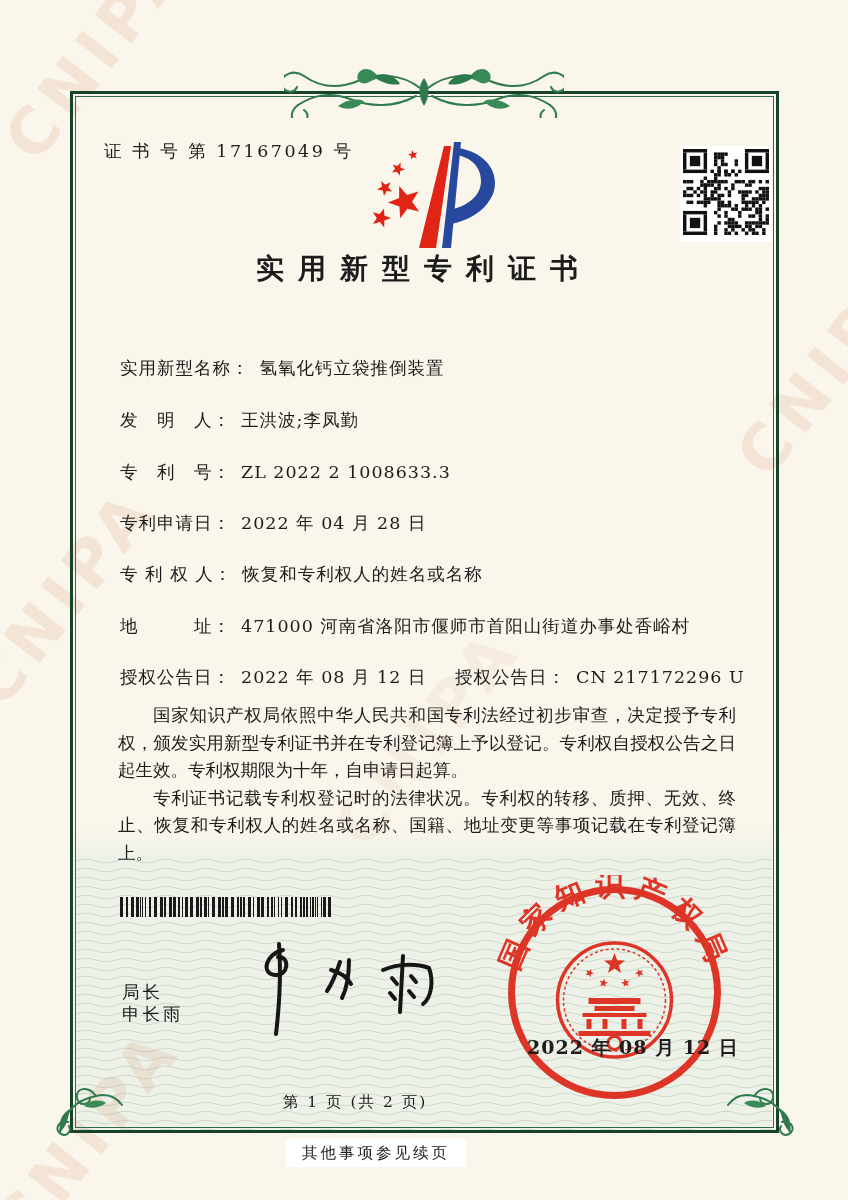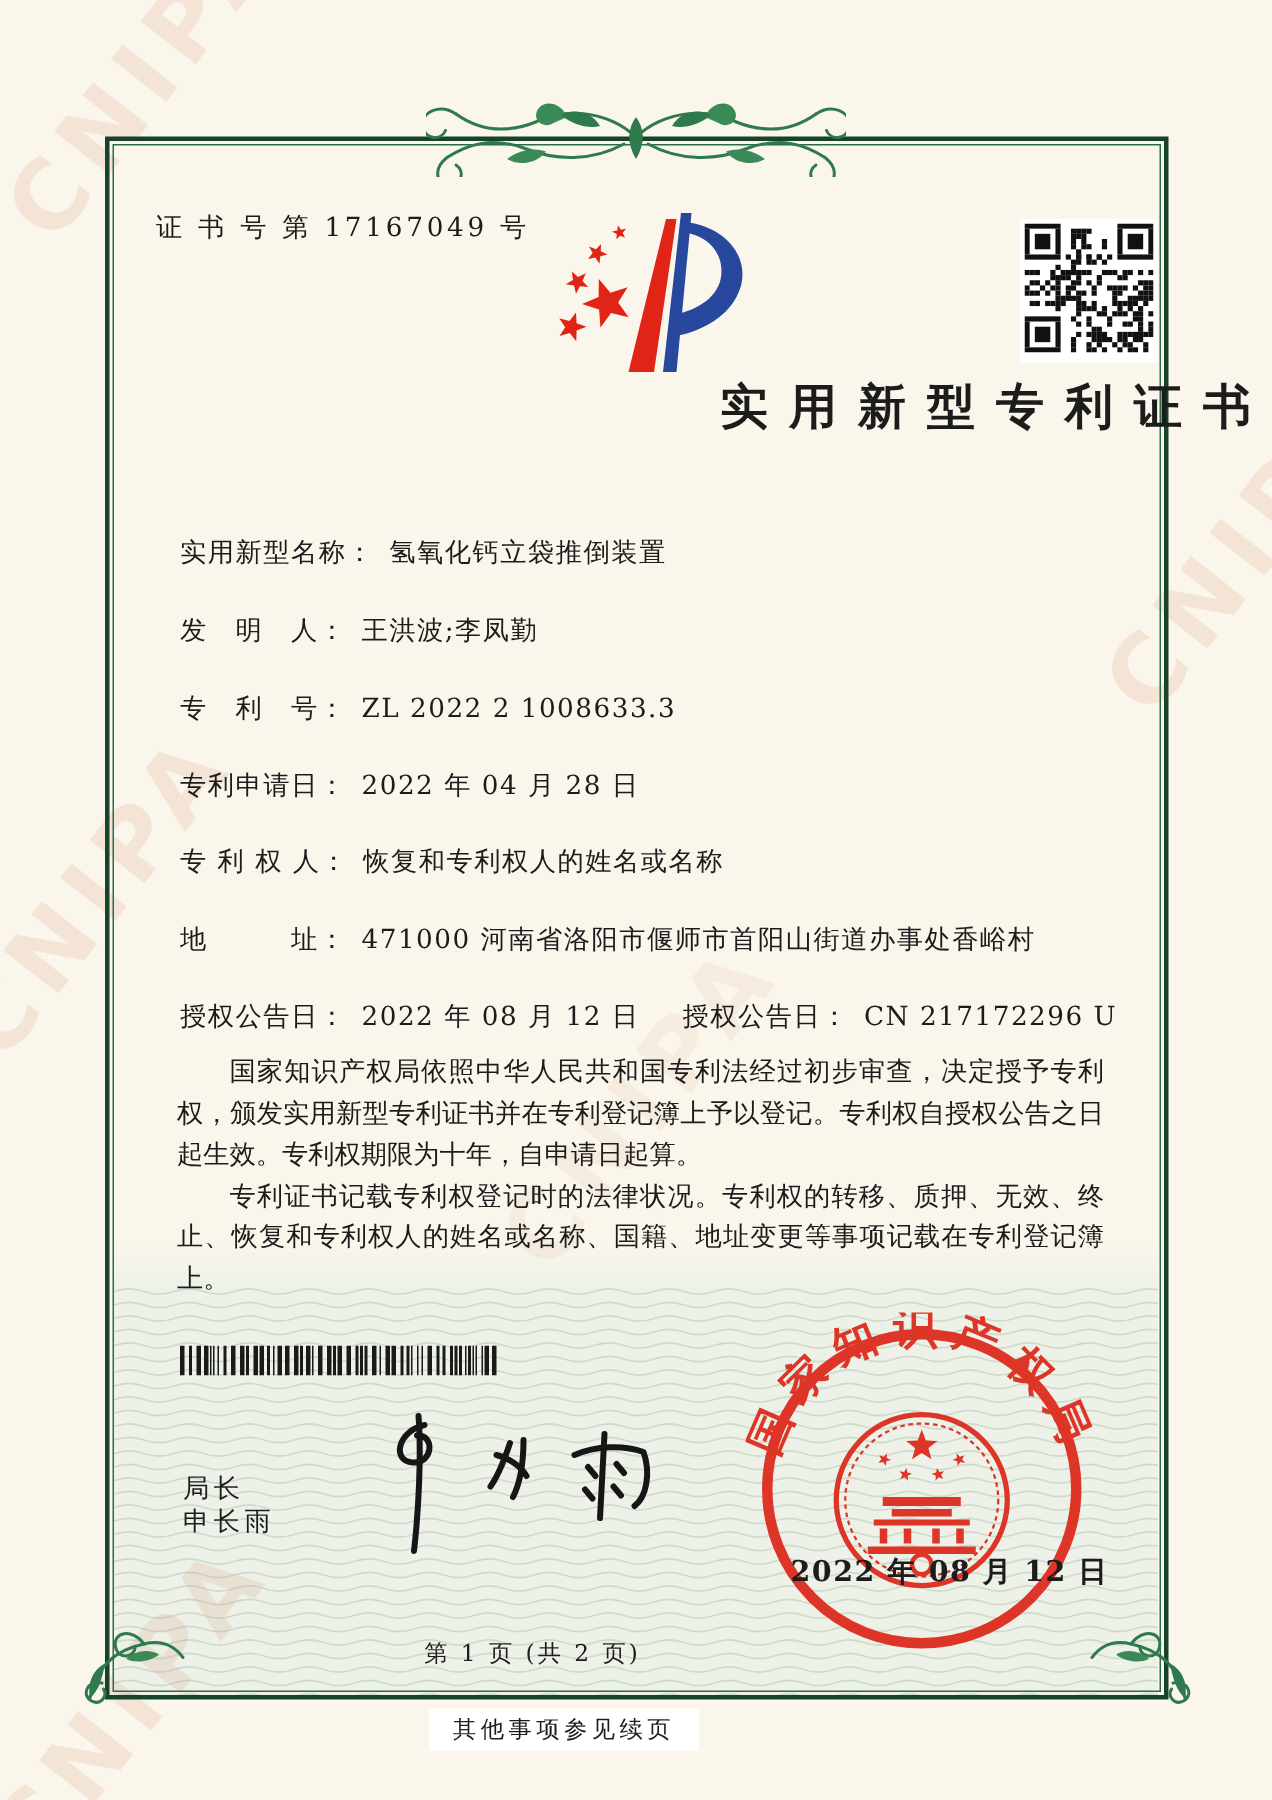--- a/index.html
+++ b/index.html
@@ -35,22 +35,22 @@
   .band-fade{position:absolute;left:76px;top:827px;width:696px;height:30px;
     background:linear-gradient(#fbf6ec,#edf1e8);z-index:1;}
   .band svg{display:block;}
   .cert-no{
     position:absolute;left:104px;top:139px;z-index:4;
     font-size:17.5px;letter-spacing:2.5px;
   }
   .qr{position:absolute;left:680px;top:146px;z-index:4;background:#ffffff;padding:3px;}
   .logo{position:absolute;left:350px;top:136px;z-index:4;}
   .doc-title{
-    position:absolute;left:0;top:250px;width:848px;text-align:right;z-index:4;
-    font-size:32px;font-weight:bold;letter-spacing:14px;
+    position:absolute;left:0;top:250px;width:848px;text-align:center;z-index:4;
+    font-size:28px;font-weight:bold;letter-spacing:14px;
   }
   .frow{position:absolute;left:120px;z-index:4;font-size:17.5px;letter-spacing:1px;white-space:nowrap;}
   .frow .lbl{margin-right:10px;}
   .frow2-second{position:absolute;left:335px;top:0;}
   .body-text{
     position:absolute;left:118px;top:702px;width:618px;z-index:4;
     font-size:17.5px;line-height:27.5px;text-align:justify;
   }
   .body-text p{margin:0;text-indent:2em;}
   .barcode{position:absolute;left:120px;top:897px;z-index:4;}

